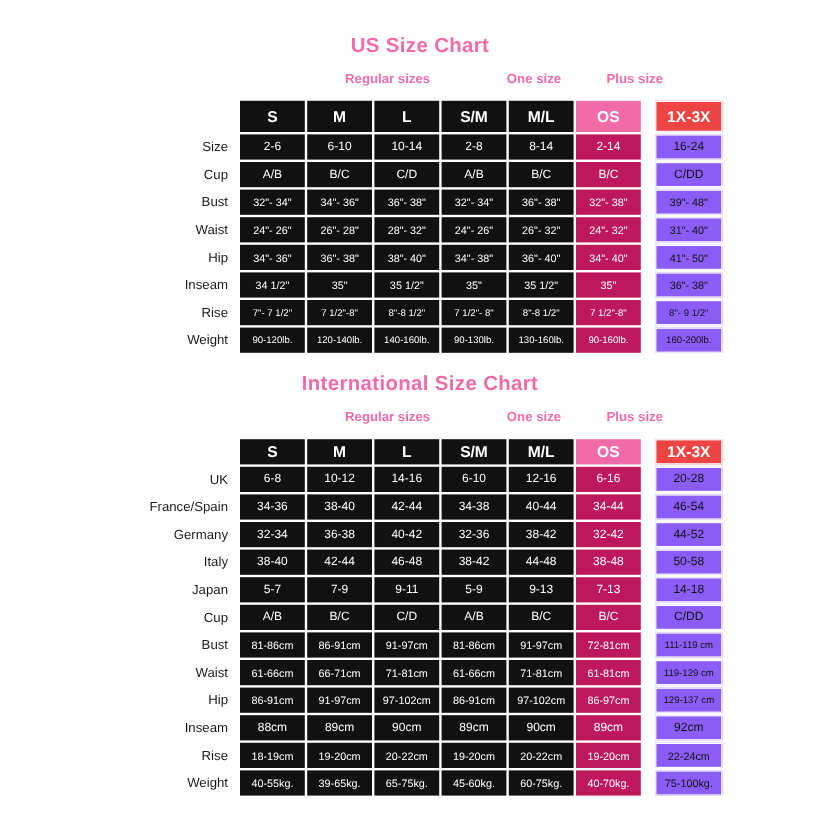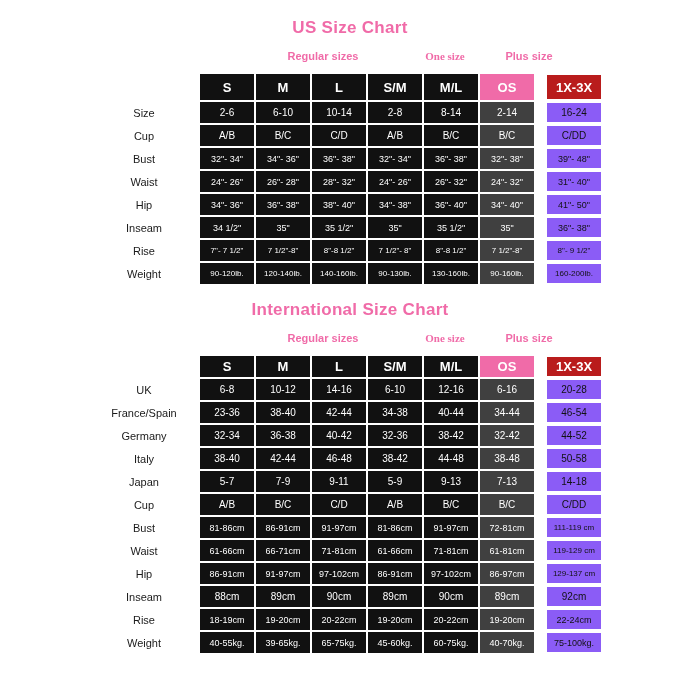--- a/index.html
+++ b/index.html
@@ -19,54 +19,54 @@
     width: 700px;
     height: 700px;
   }
   .title {
     text-align: center;
     color: #f06ba8;
     font-size: 17px;
     font-weight: bold;
     letter-spacing: 0.3px;
   }
-  #title-us { padding-top: 18px; }
+  #title-us { padding-top: 28px; }
   #title-intl { padding-top: 14px; }
 
   .group-labels {
     position: relative;
     height: 18px;
     margin-top: 12px;
   }
   .group-label {
     position: absolute;
     color: #f06ba8;
     font-size: 11px;
     font-weight: bold;
     text-align: center;
     white-space: nowrap;
   }
   .gl-regular { left: 263px; width: 120px; }
-  .gl-one     { left: 413px; width: 64px; font-family: Liberation Serif, serif; }
+  .gl-one     { left: 413px; width: 64px; }
   .gl-plus    { left: 497px; width: 64px; }
 
   table.chart {
     border-collapse: separate;
     border-spacing: 2px 2px;
     margin: 4px auto 0 auto;
     table-layout: fixed;
   }
   table.chart td, table.chart th {
     padding: 0;
     margin: 0;
   }
   
   .rowlabel {
     width: 92px;
-    text-align: center;
+    text-align: right;
     padding-right: 8px !important;
     font-size: 11px;
     color: #1a1a1a;
     background: #ffffff;
     white-space: nowrap;
   }
   .gap {
     width: 8px;
     background: #ffffff;
   }
@@ -82,31 +82,31 @@
     overflow: hidden;
   }
   .cell.small { font-size: 9px; }
   .cell.tiny { font-size: 8px; }
   .hdr {
     font-size: 13px;
     font-weight: bold;
     height: 24px;
   }
   .os {
-    background: #404040;
+    background: #be185d;
     color: #ffffff;
   }
   .os.hdr { background: #f06ba8; margin-top: 30px; }
   .plus {
     background: #ffffff;
     color: #111111;
     border: 1px solid #ffffff;
   }
   .plus.hdr {
-    background: #b91c1c;
+    background: #ef4444;
     color: #ffffff;
   }
   .plus.body {
     background: #8b5cf6;
     color: #111111;
   }
   .intl .cell { height: 19px; }
 </style>
 </head>
 <body>
@@ -262,21 +262,21 @@
       <td class="cell">14-16</td>
       <td class="cell">6-10</td>
       <td class="cell">12-16</td>
       <td class="cell os">6-16</td>
       <td class="gap"></td>
       <td class="cell plus body">20-28</td>
     </tr>
 
     <tr>
       <td class="rowlabel">France/Spain</td>
-      <td class="cell">23-36</td>
+      <td class="cell">34-36</td>
       <td class="cell">38-40</td>
       <td class="cell">42-44</td>
       <td class="cell">34-38</td>
       <td class="cell">40-44</td>
       <td class="cell os">34-44</td>
       <td class="gap"></td>
       <td class="cell plus body">46-54</td>
     </tr>
 
     <tr>

